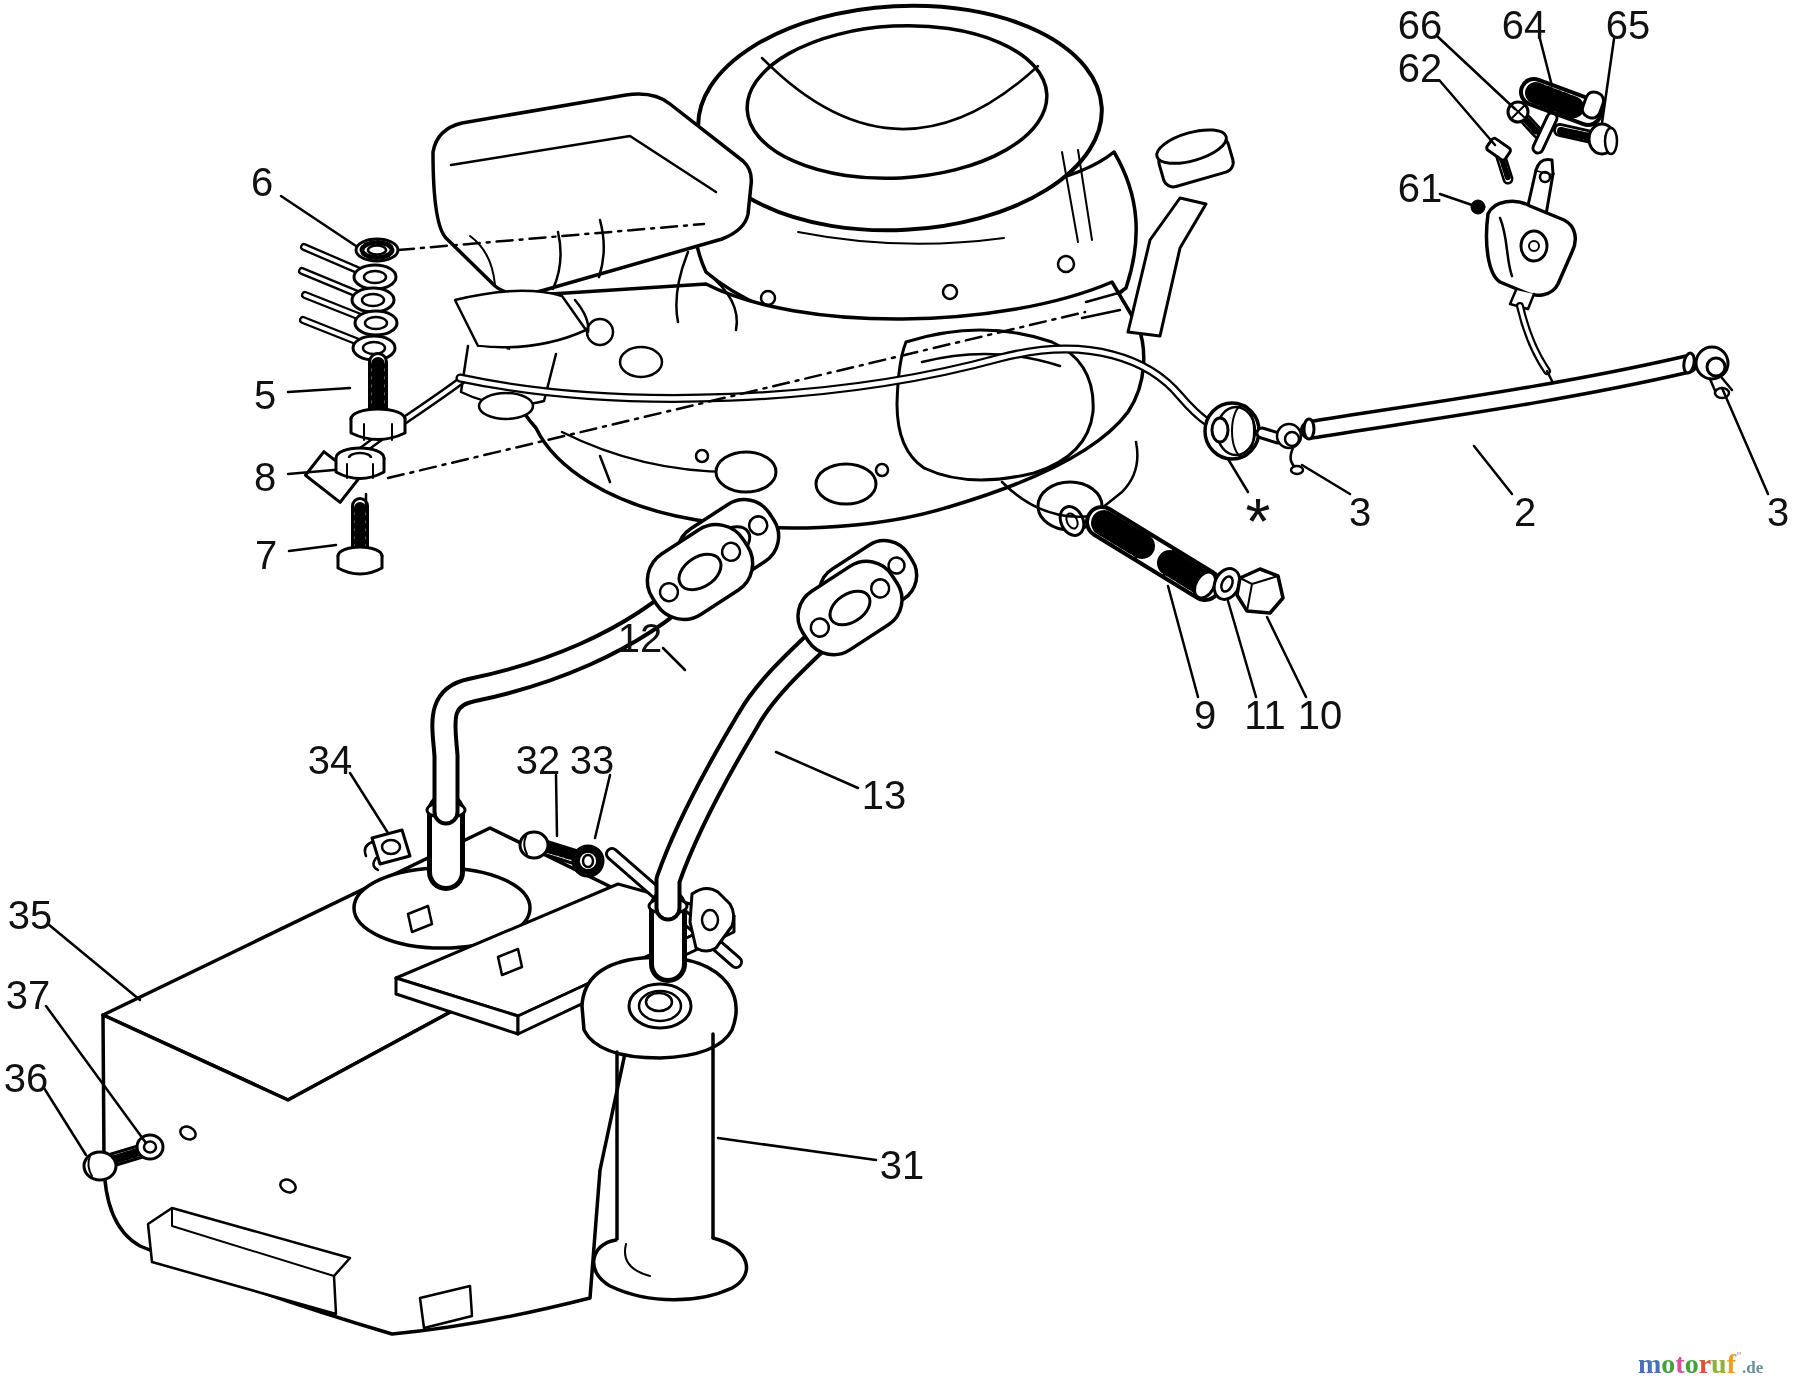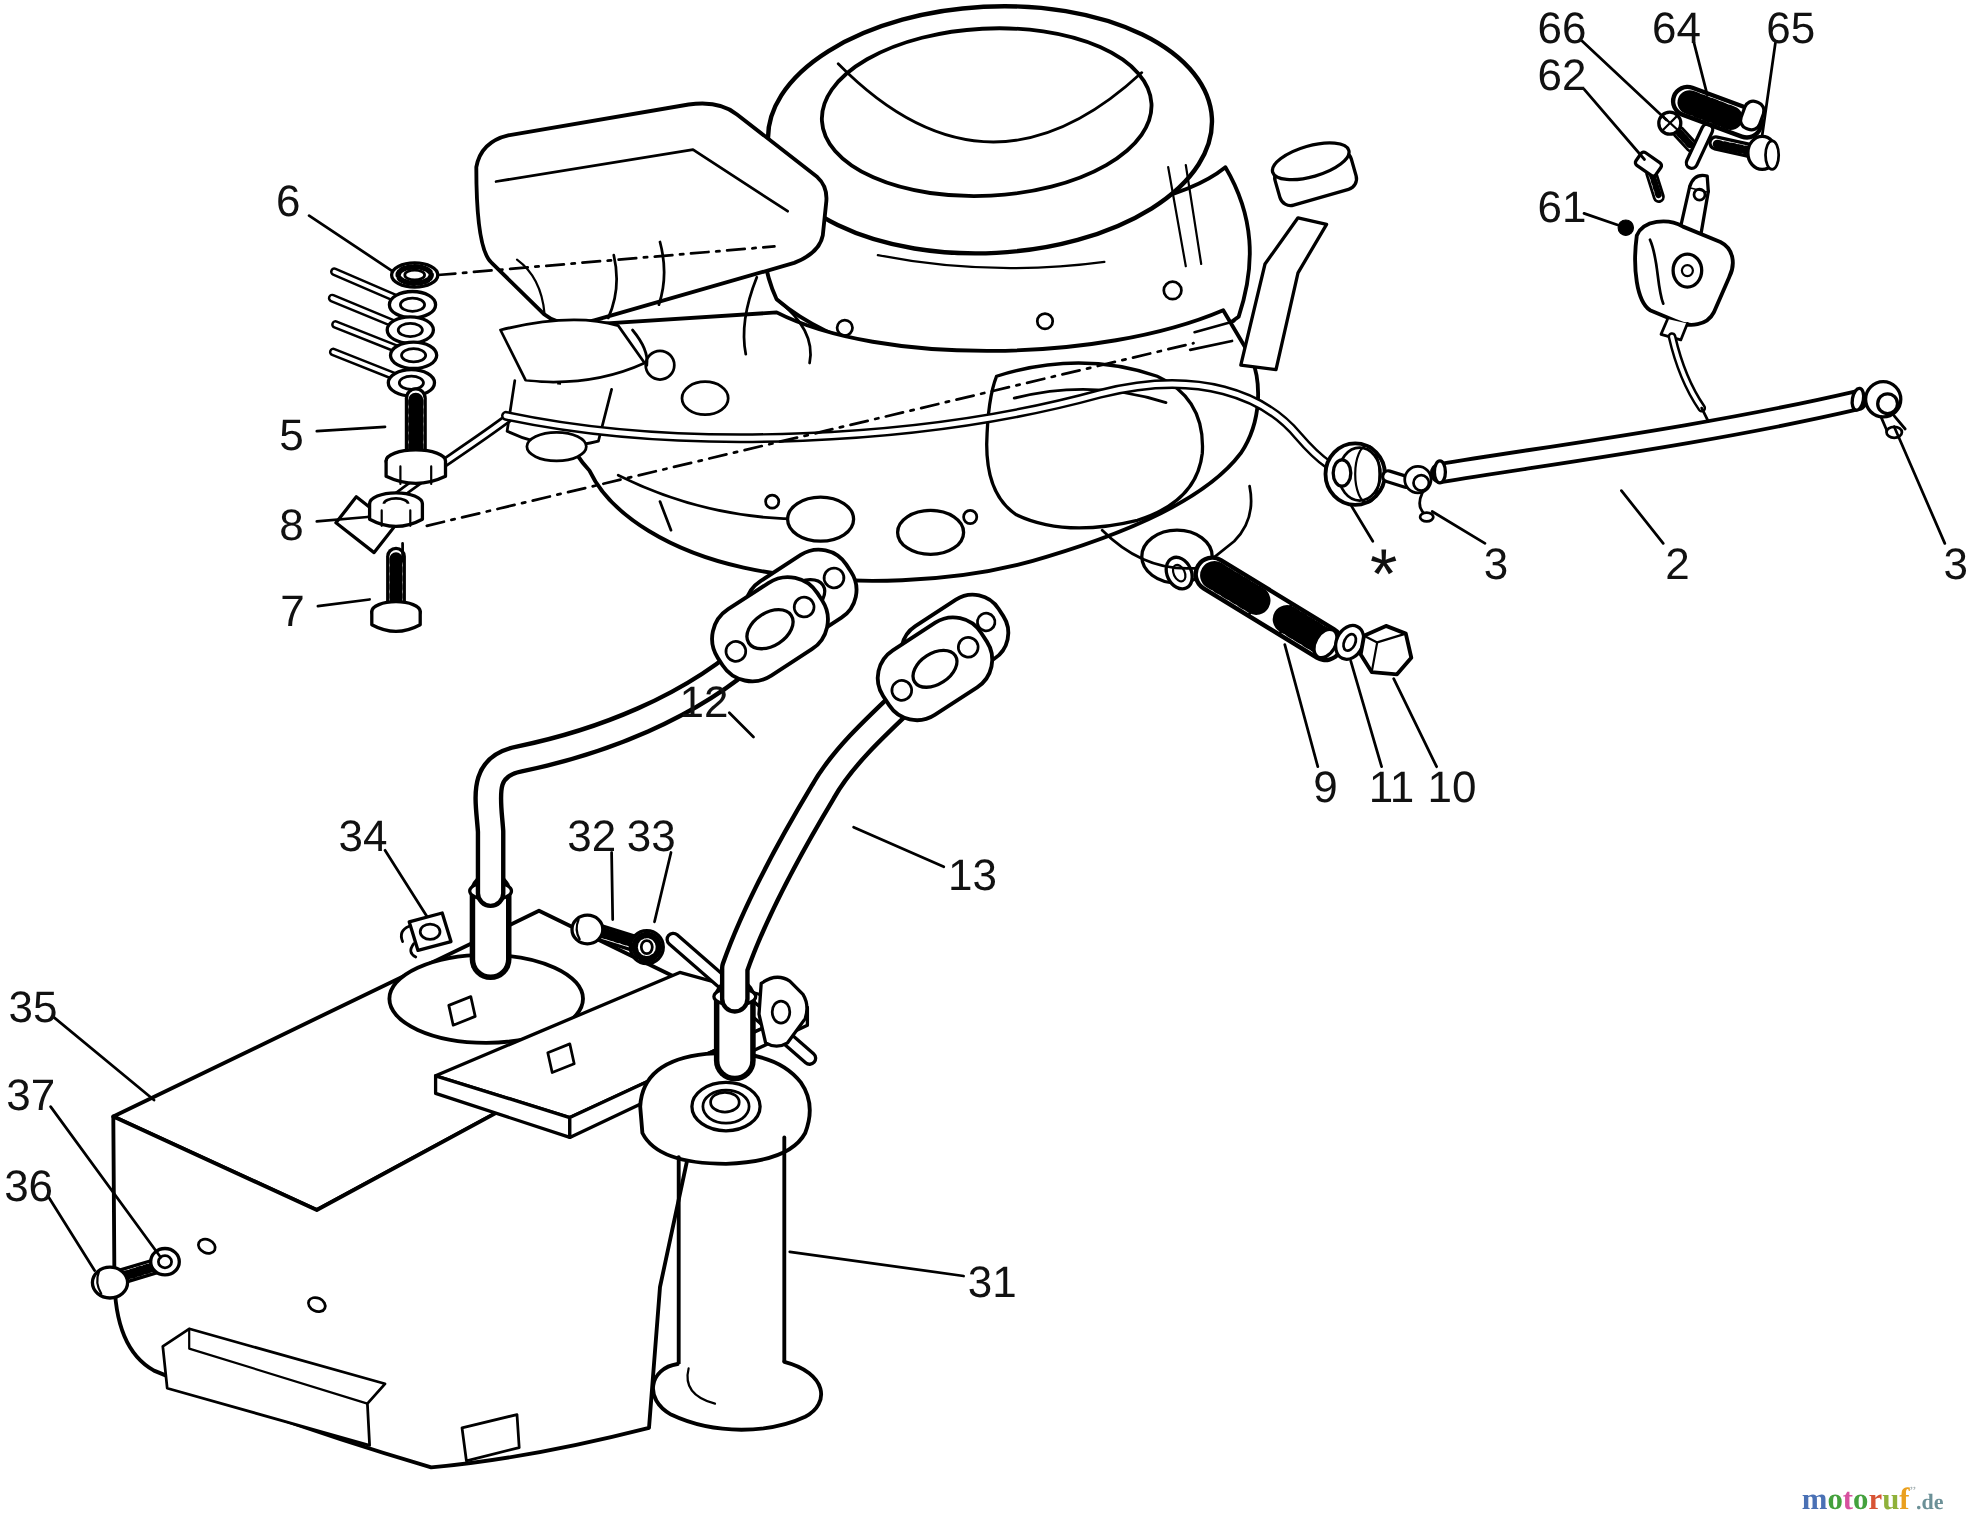--- a/index.html
+++ b/index.html
@@ -2,21 +2,21 @@
 <html><head>
 <meta charset="utf-8">
 <style>
   html,body{margin:0;padding:0;background:#fff;}
   body{width:1800px;height:1390px;position:relative;font-family:"Liberation Sans",sans-serif;overflow:hidden;}
   svg{position:absolute;left:0;top:0;}
   .callout-text{font-family:"Liberation Sans",sans-serif;fill:#111;}
   #logo{position:absolute;left:1638px;top:1348px;width:160px;height:36px;
         font-family:"Liberation Serif",serif;font-weight:bold;font-size:28px;
         white-space:nowrap;letter-spacing:0px;}
-  #logo .suffix{font-size:20px;font-weight:bold;}
+  #logo .suffix{font-size:17px;font-weight:bold;}
   #logo .tm{font-size:10px;vertical-align:14px;}
 </style>
 </head>
 <body>
 
 <svg id="scene" width="1800" height="1390" viewBox="0 0 1800 1390" fill="none" stroke-linecap="round" stroke-linejoin="round">
 
   <g stroke="#000">
 
     <path d="M702,132 C688,190 690,238 706,272 C760,318 850,338 935,336 C1020,334 1090,316 1126,288 C1142,240 1140,196 1114,152 C1040,212 790,212 702,132 Z" fill="#fff" stroke-width="3.5"></path>

